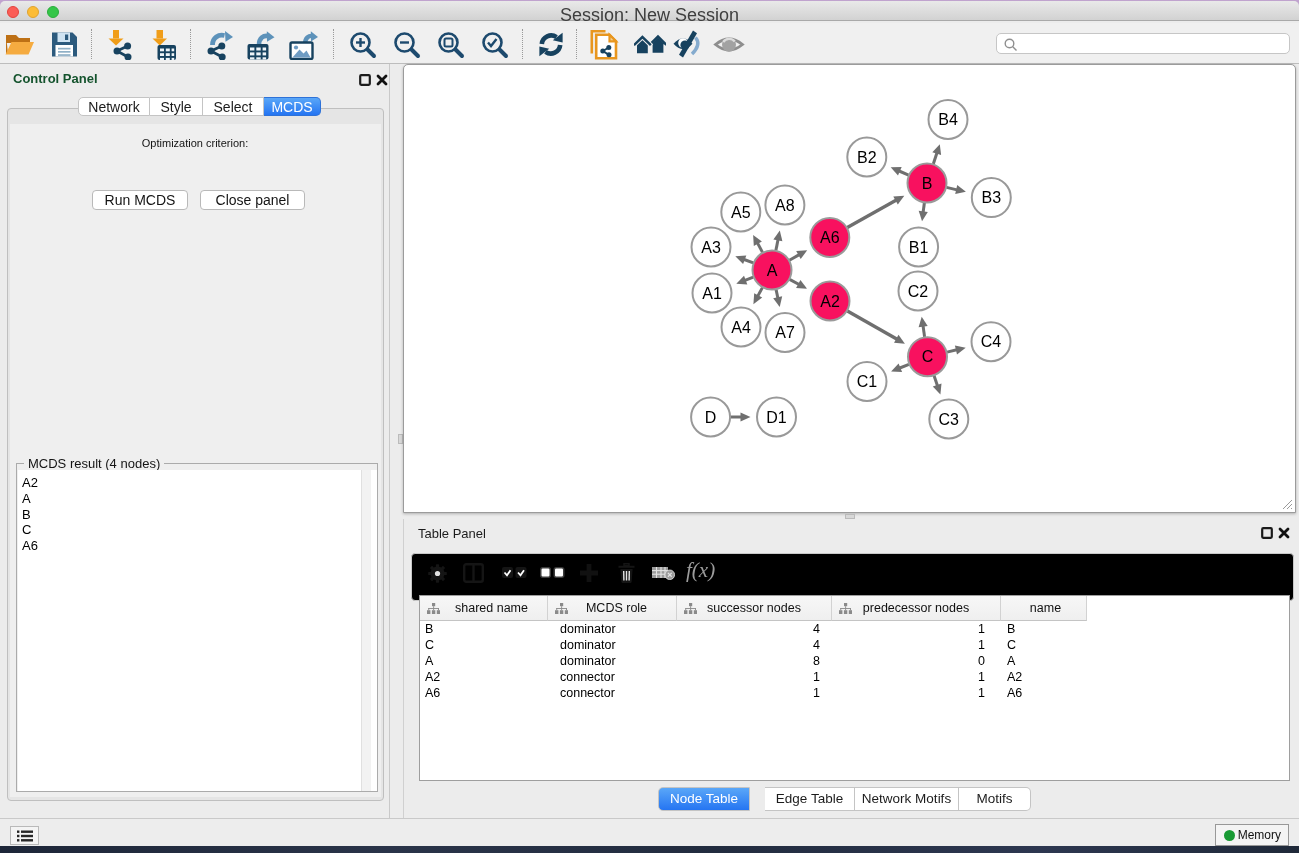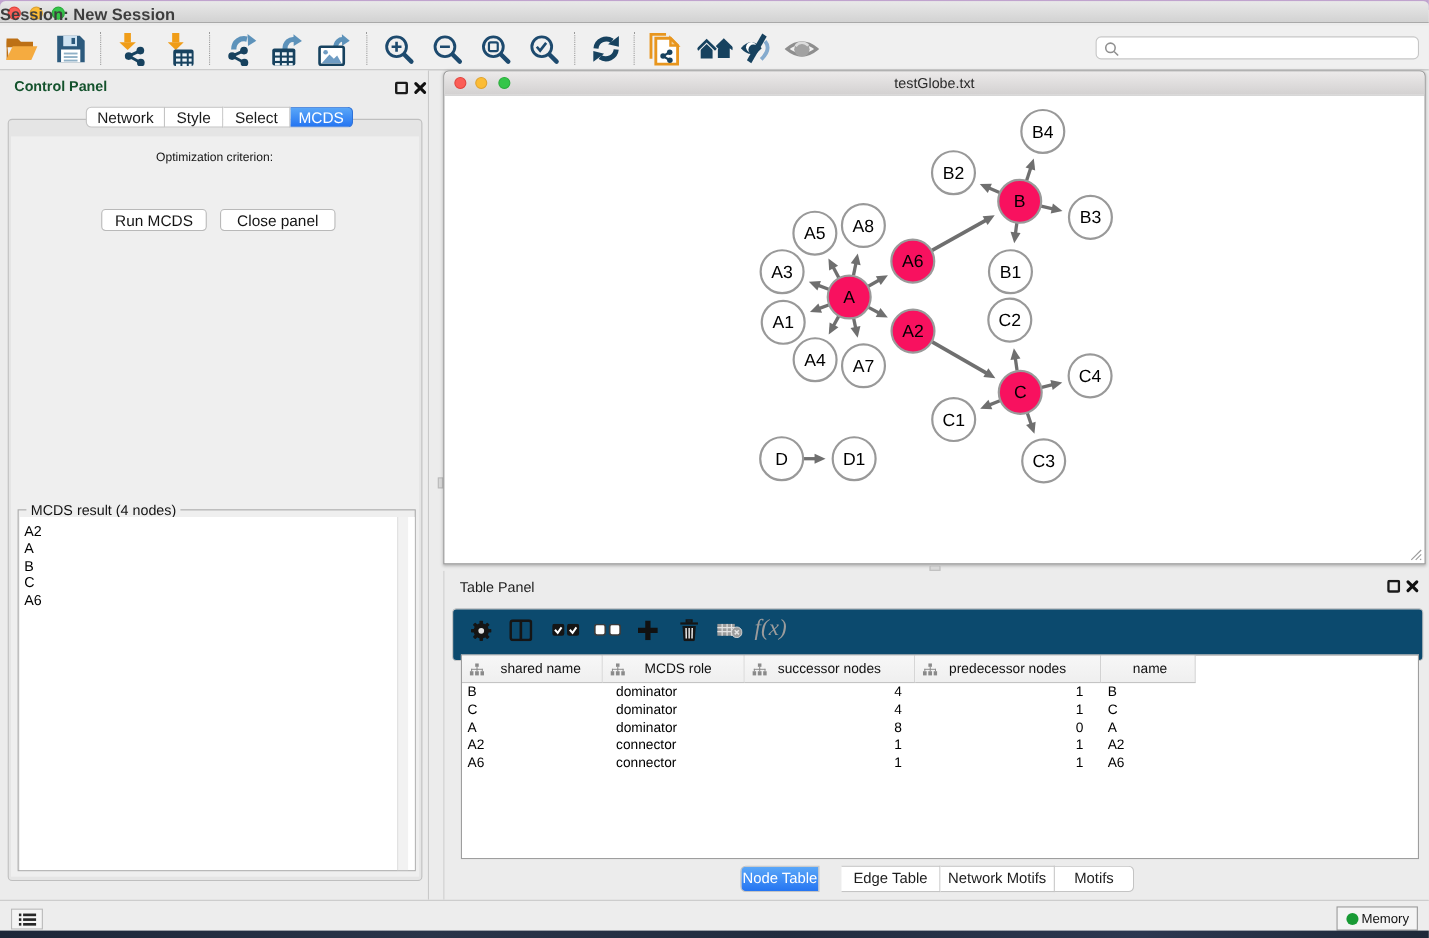--- a/index.html
+++ b/index.html
@@ -6,22 +6,22 @@
   html,body { width:1299px; height:853px; overflow:hidden; }
   body { font-family:"Liberation Sans", sans-serif; background:#ececec; position:relative; }
   .abs { position:absolute; }
   
   #deskTop { left:0; top:0; width:1299px; height:9px; background:#c0a3ce; }
   
   #titleBar { left:0; top:1px; width:1299px; height:20px;
     background:linear-gradient(#e9e9e9,#d2d2d2); border-bottom:1px solid #a9a9a9;
     border-radius:5px 5px 0 0; }
   .tl { position:absolute; width:12px; height:12px; border-radius:50%; top:5px; }
-  #titleText { position:absolute; top:4px; width:100%; text-align:left;
-    font-size:15px; color:#3e3e3e;font-weight:bold; }
+  #titleText { position:absolute; top:4px; width:100%; text-align:center;
+    font-size:18px; color:#3e3e3e; }
   
   #toolbar { left:0; top:23px; width:1299px; height:41px;
     background:#f0f0f0; border-bottom:1px solid #bdbdbd; }
   .tsep { position:absolute; top:6px; height:30px; width:0;
     border-left:1px dotted #9a9a9a; }
   .ticon { position:absolute; top:7px; }
   #searchBox { position:absolute; left:996px; top:10px; width:294px; height:21px;
     background:#fff; border:1px solid #c6c6c6; border-radius:5px; }
   
   #ctrlPanel { left:0; top:64px; width:390px; height:754px; background:#ececec; border-right:1px solid #c9c9c9; }
@@ -57,21 +57,21 @@
     box-shadow:0 1px 3px rgba(0,0,0,0.25); }
   #gwTitle { position:absolute; left:0; top:0; width:100%; height:22px;
     background:linear-gradient(#eceaea,#d3d1d1); border-bottom:1px solid #b3b3b3;
     border-radius:5px 5px 0 0; }
   .gtl { position:absolute; width:11px; height:11px; border-radius:50%; top:5px; }
   #gwText { position:absolute; width:100%; top:3px; text-align:center; font-size:13px; color:#2a2a2a; }
   
   #tablePanel { left:403px; top:519px; width:896px; height:299px; background:#ececec;
     border-left:1px solid #d0d0d0; }
   #tpTitle { left:14px; top:7px; font-size:13px; color:#1c1c1c; }
-  #tpToolbar { left:7px; top:34px; width:883px; height:48px; background:#0c4a6e;
+  #tpToolbar { left:7px; top:34px; width:883px; height:48px; background:#000000;
     border:1px solid #c8c8c8; border-radius:4px; }
   #tbl { left:15px; top:76px; width:871px; height:186px; background:#fff;
     border:1px solid #9e9e9e; }
   .th { position:absolute; top:0; height:25px; background:linear-gradient(#f7f7f7,#efefef);
     border-right:1px solid #d2d2d2; border-bottom:1px solid #c4c4c4;
     font-size:12.5px; color:#111; text-align:center; line-height:24px; }
   .td { position:absolute; font-size:12.5px; color:#000; height:16px; line-height:16px; }
   .btab { position:absolute; top:268px; height:24px; background:#fff; border:1px solid #c4c4c4;
     border-left:none; font-size:13.5px; color:#1c1c1c; text-align:center; line-height:21px; }
   .btabsel { background:linear-gradient(#5aa7f8,#2575f2); color:#fff; }
@@ -292,26 +292,20 @@
   <div class="abs" id="grpBox">
     <div id="grpLabel">MCDS result (4 nodes)</div>
     <div id="mcdsList">A2<br>A<br>B<br>C<br>A6
       <div id="mcdsScroll"></div>
     </div>
   </div>
 </div>
 <div class="abs" id="vsplit"></div>
 
 <div class="abs" id="graphWin">
-  <div id="gwTitle">
-    <div class="gtl" style="left:8.7px; background:#fb5d56; border:1px solid #e2443e;"></div>
-    <div class="gtl" style="left:28.1px; background:#fcbc35; border:1px solid #e0a32e;"></div>
-    <div class="gtl" style="left:48.5px; background:#35c649; border:1px solid #2bad3c;"></div>
-    <div id="gwText">testGlobe.txt</div>
-  </div>
   <svg id="graph" width="891" height="425" style="position:absolute; left:0; top:22px;">
 <g stroke="#6f6f6f" stroke-width="3">
         <line x1="349.3" y1="190.2" x2="339.7" y2="193.8"></line>
         <line x1="349.3" y1="175.9" x2="338.8" y2="172.0"></line>
         <line x1="358.4" y1="200.6" x2="353.2" y2="210.1"></line>
         <line x1="358.5" y1="165.4" x2="352.9" y2="154.9"></line>
         <line x1="372.1" y1="202.6" x2="374.1" y2="212.2"></line>
         <line x1="371.9" y1="163.4" x2="374.3" y2="151.3"></line>
         <line x1="385.4" y1="173.2" x2="396.2" y2="167.1"></line>
         <line x1="385.6" y1="192.4" x2="396.0" y2="198.0"></line>
@@ -564,21 +558,21 @@
 <div class="td" style="left:140px; top:73px;">connector</div>
 <div class="td" style="left:300px; top:73px; width:100px; text-align:right;">1</div>
 <div class="td" style="left:465px; top:73px; width:100px; text-align:right;">1</div>
 <div class="td" style="left:587px; top:73px;">A2</div>
 <div class="td" style="left:5px; top:89px;">A6</div>
 <div class="td" style="left:140px; top:89px;">connector</div>
 <div class="td" style="left:300px; top:89px; width:100px; text-align:right;">1</div>
 <div class="td" style="left:465px; top:89px; width:100px; text-align:right;">1</div>
 <div class="td" style="left:587px; top:89px;">A6</div>
 </div>
-  <div class="btab btabsel" style="left:269px; width:72px; border-radius:5px 0 0 5px; border-left:1px solid #c4c4c4;">Node Table</div>
+  <div class="btab btabsel" style="left:254px; width:92px; border-radius:5px 0 0 5px; border-left:1px solid #c4c4c4;">Node Table</div>
   <div class="btab" style="left:361px; width:90px;">Edge Table</div>
   <div class="btab" style="left:451px; width:104px;">Network Motifs</div>
   <div class="btab" style="left:555px; width:72px; border-radius:0 5px 5px 0;">Motifs</div>
 </div>
 
 <div class="abs" id="statusBar">
   <div id="listBtn">
     <svg style="position:absolute; left:6px; top:3px;" width="16" height="12" viewBox="0 0 16 12">
       <g fill="#262626">
         <rect x="0" y="0.5" width="2.4" height="2.4"></rect>

